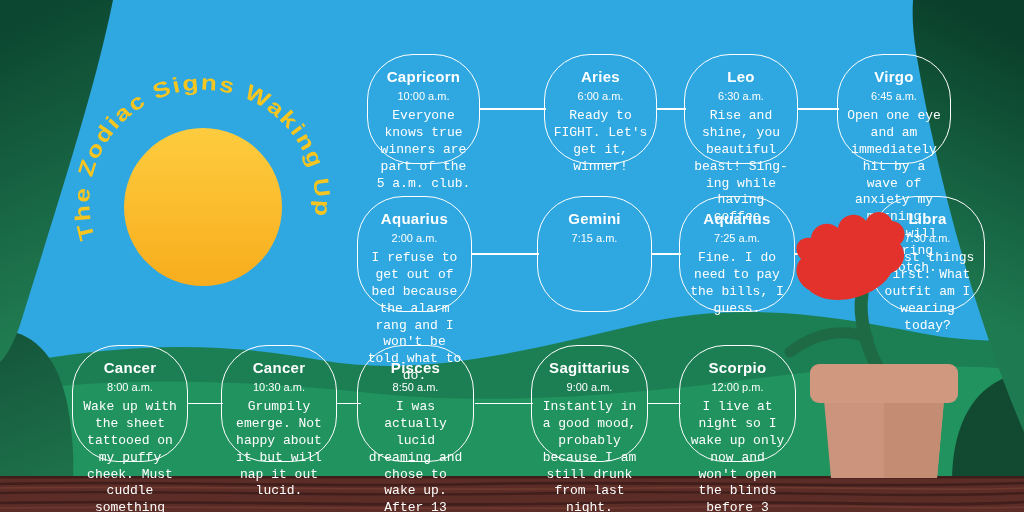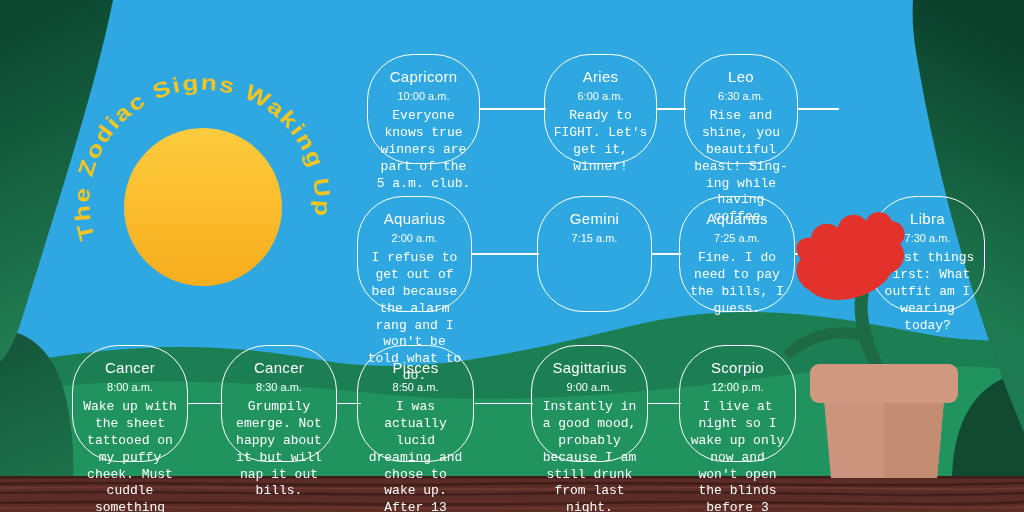--- a/index.html
+++ b/index.html
@@ -9,21 +9,21 @@
     font-family:"Liberation Sans",sans-serif;
   }
   #bg,#fg{position:absolute;left:0;top:0;width:1024px;height:512px;}
   #fg{pointer-events:none;}
   #cards{position:absolute;left:0;top:0;width:1024px;height:512px;}
   .card{
     position:absolute;box-sizing:border-box;
     border:1.6px solid #ffffff;border-radius:46px;
     color:#ffffff;text-align:center;padding:13px 8px 0;
   }
-  .card-name{font-size:15px;font-weight:normal;letter-spacing:.3px;margin-bottom:5px;}
+  .card-name{font-size:15px;font-weight:bold;letter-spacing:.3px;margin-bottom:5px;}
   .card-time{font-size:11px;margin-bottom:6px;}
   .card-desc{font-size:13px;line-height:1.3;font-family:Liberation Mono, monospace;}
   .connector{position:absolute;height:1.6px;background:#ffffff;}
 </style>
 </head>
 <body>
 
 <div id="stage">
 
   <svg id="bg" viewBox="0 0 1024 512">
@@ -93,20 +93,25 @@
         <div class="card-time">6:00 a.m.</div>
         <div class="card-desc">Ready to FIGHT. Let's get it, winner!</div>
       </div>
       <div class="connector" style="left: 479px; width: 67px; top: 108px;"></div>
       <div class="card" style="left: 684px; top: 54px; width: 114px; height: 110px;">
         <div class="card-name">Leo</div>
         <div class="card-time">6:30 a.m.</div>
         <div class="card-desc">Rise and shine, you beautiful beast! Sing- ing while having coffee.</div>
       </div>
       <div class="connector" style="left: 656px; width: 30px; top: 108px;"></div>
+      <div class="card" style="left: 837px; top: 54px; width: 114px; height: 110px;">
+        <div class="card-name">Virgo</div>
+        <div class="card-time">6:45 a.m.</div>
+        <div class="card-desc">Open one eye and am immediately hit by a wave of anxiety my morning coffee will only bring up a notch.</div>
+      </div>
       <div class="connector" style="left: 797px; width: 42px; top: 108px;"></div>
       <div class="card" style="left: 357px; top: 196px; width: 115px; height: 116px;">
         <div class="card-name">Aquarius</div>
         <div class="card-time">2:00 a.m.</div>
         <div class="card-desc">I refuse to get out of bed because the alarm rang and I won't be told what to do.</div>
       </div>
       <div class="card" style="left: 537px; top: 196px; width: 115px; height: 116px;">
         <div class="card-name">Gemini</div>
         <div class="card-time">7:15 a.m.</div>
       </div>
@@ -123,22 +128,22 @@
         <div class="card-desc">First things first: What outfit am I wearing today?</div>
       </div>
       <div class="connector" style="left: 794px; width: 78px; top: 253px;"></div>
       <div class="card" style="left: 72px; top: 345px; width: 116px; height: 117px;">
         <div class="card-name">Cancer</div>
         <div class="card-time">8:00 a.m.</div>
         <div class="card-desc">Wake up with the sheet tattooed on my puffy cheek. Must cuddle something immedi- ately, or ELSE.</div>
       </div>
       <div class="card" style="left: 221px; top: 345px; width: 116px; height: 117px;">
         <div class="card-name">Cancer</div>
-        <div class="card-time">8:30 a.m.</div>
-        <div class="card-desc">Grumpily emerge. Not happy about it but will nap it out bills.</div>
+        <div class="card-time">10:30 a.m.</div>
+        <div class="card-desc">Grumpily emerge. Not happy about it but will nap it out lucid.</div>
       </div>
       <div class="connector" style="left: 187px; width: 36px; top: 402.5px;"></div>
       <div class="card" style="left: 357px; top: 345px; width: 117px; height: 117px;">
         <div class="card-name">Pisces</div>
         <div class="card-time">8:50 a.m.</div>
         <div class="card-desc">I was actually lucid dreaming and chose to wake up. After 13 hours.</div>
       </div>
       <div class="connector" style="left: 336px; width: 25px; top: 402.5px;"></div>
       <div class="card" style="left: 531px; top: 345px; width: 117px; height: 117px;">
         <div class="card-name">Sagittarius</div>

